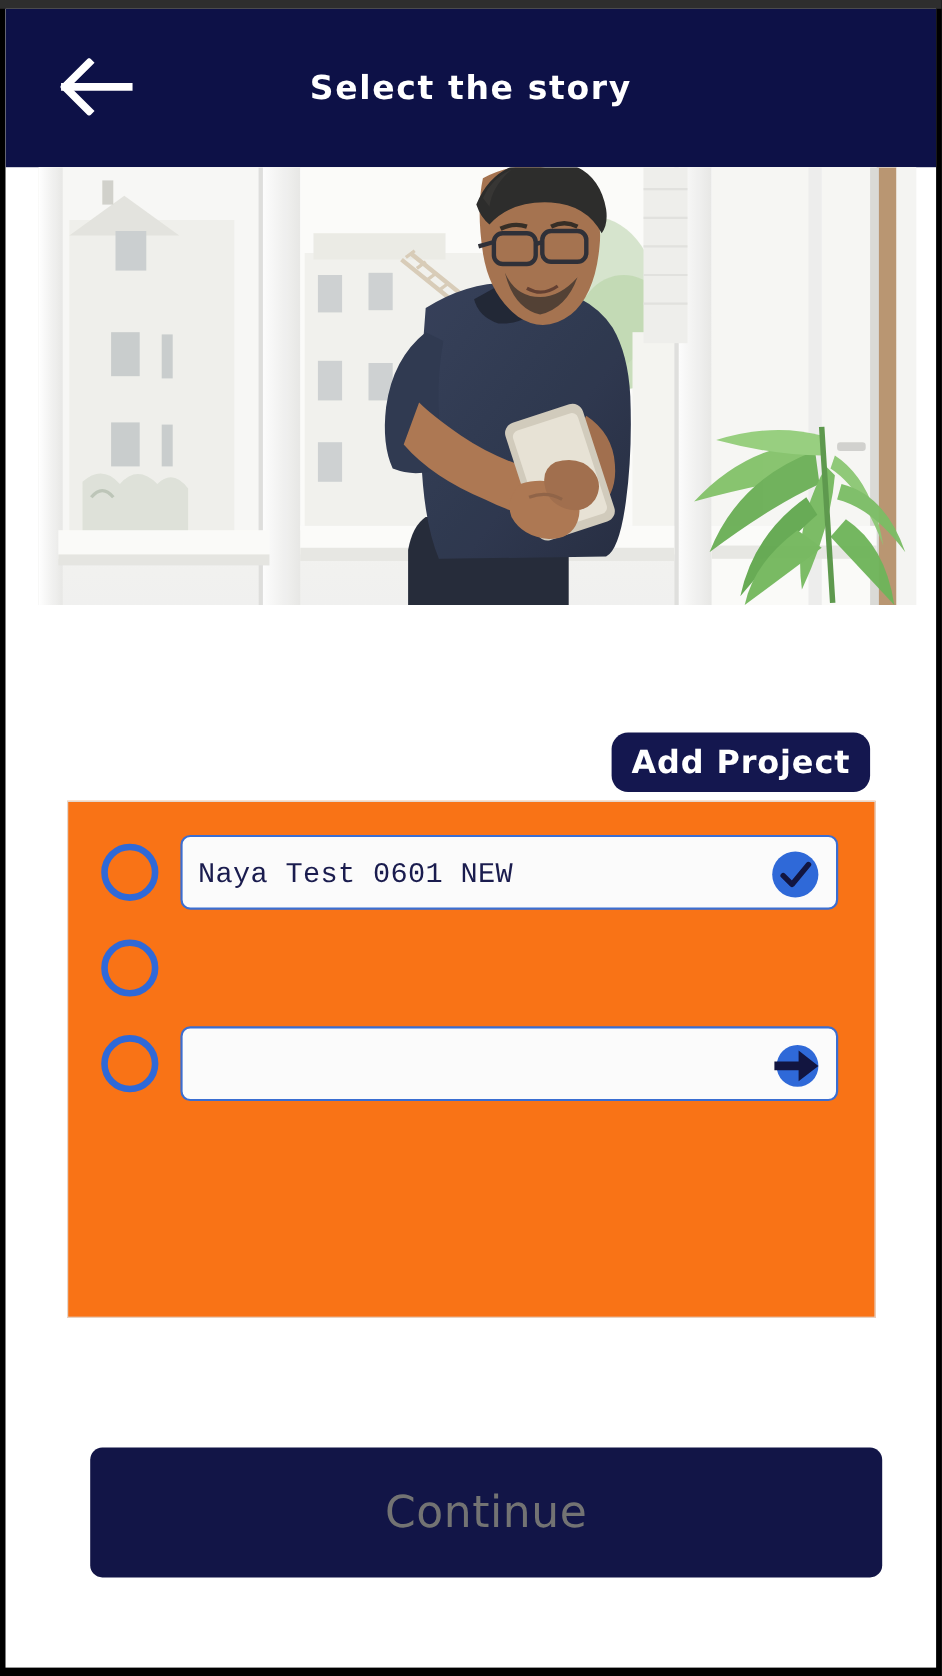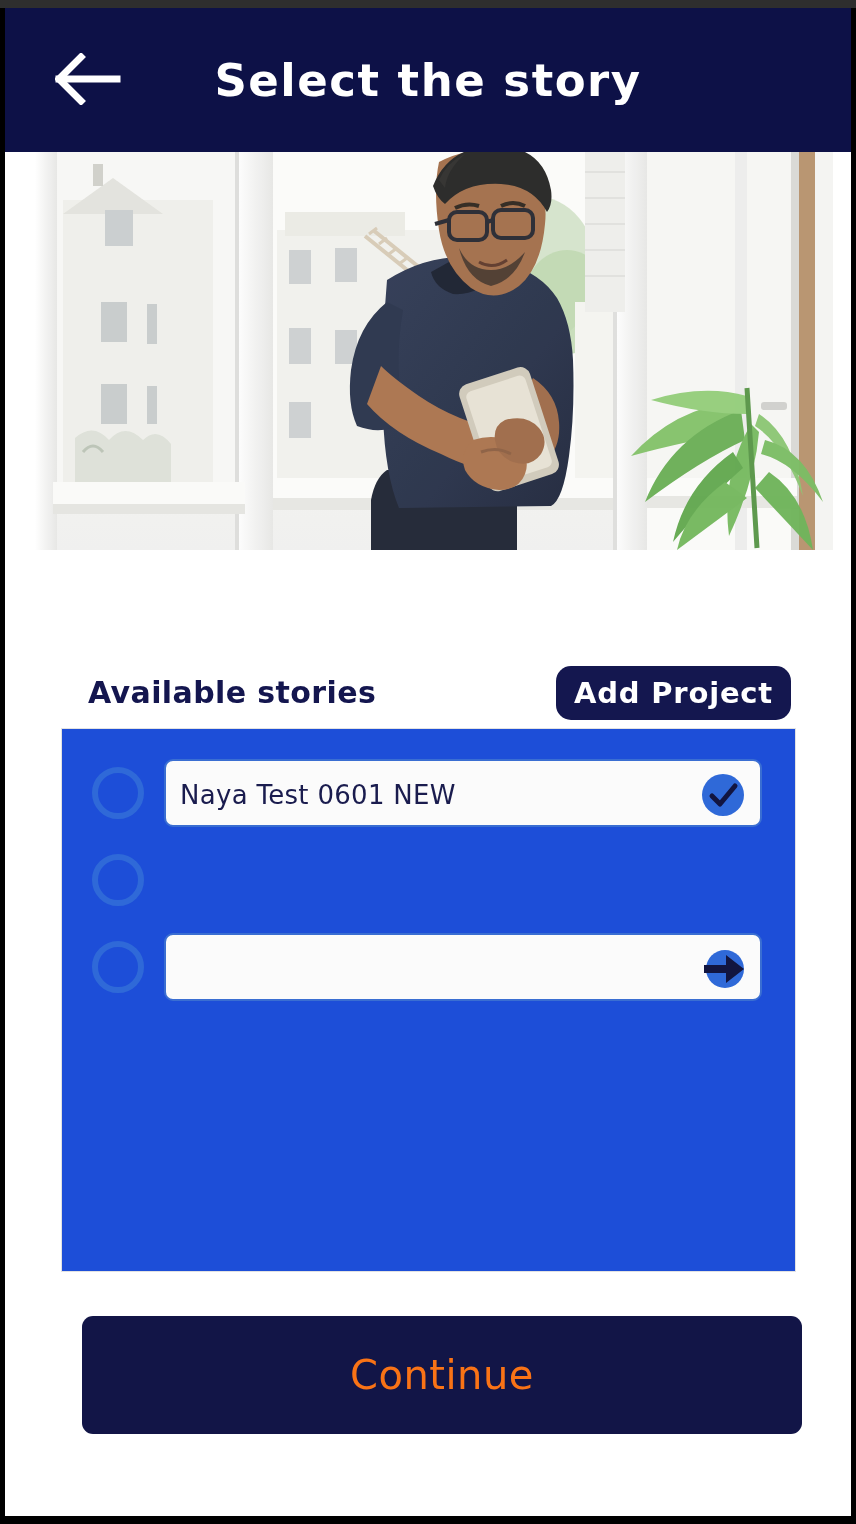--- a/index.html
+++ b/index.html
@@ -63,21 +63,21 @@
   #appbar-title {
     position: absolute;
     left: 0;
     top: 0;
     width: 846px;
     height: 144px;
     display: flex;
     align-items: center;
     justify-content: center;
     color: #ffffff;
-    font-size: 45px;
+    font-size: 30px;
     font-weight: bold;
     letter-spacing: 1.5px;
     font-family: "DejaVu Sans", sans-serif;
   }
 
   
   #hero-wrap {
     position: absolute;
     left: 30px;
     top: 144px;
@@ -128,24 +128,25 @@
     align-items: center;
     justify-content: center;
   }
 
   
   #stories-panel {
     position: absolute;
     left: 56px;
     top: 720px;
     width: 735px;
-    height: 544px;
-    background: #1d4ed8;
+    height: 470px;
+    background: #f97316;
     border: 1px solid #e2e2e2;
     box-sizing: border-box;
+    font-family: Liberation Mono, monospace;
   }
   .story-row {
     position: absolute;
     left: 0;
     width: 735px;
     height: 68px;
     display: flex;
     align-items: center;
   }
   .radio {
@@ -197,21 +198,21 @@
   
   #continue-btn {
     position: absolute;
     left: 77px;
     top: 1308px;
     width: 720px;
     height: 118px;
     background: #121547;
     border: none;
     border-radius: 11px;
-    color: #f97316;
+    color: #737373;
     font-size: 40px;
     letter-spacing: 0.5px;
     font-family: "DejaVu Sans", sans-serif;
     cursor: pointer;
     padding: 0;
     display: flex;
     align-items: center;
     justify-content: center;
   }
 </style>
@@ -379,21 +380,20 @@
             <path d="M470 268 q22 -6 34 8 q10 12 2 26 q-10 14 -28 8 q-16 -6 -18 -22 q-2 -14 10 -20 z" fill="#9c6743"></path>
             <path d="M446 300 q16 -6 30 2" stroke="#8a5b3d" stroke-width="3" fill="none"></path>
           </g>
 
           <rect x="0" y="0" width="798" height="398" fill="#ffffff" opacity="0.06"></rect>
         </g>
       </svg>
     </div>
 
     <div id="section-header">
-      <div id="available-stories-label">Available stories</div>
       <button id="add-project-btn">Add Project</button>
     </div>
 
     <div id="stories-panel">
 
       <div class="story-row" style="top:30px;">
         <div class="radio"></div>
         <div class="story-card">
           <div class="story-label">Naya Test 0601 NEW</div>
           <div class="row-action">

